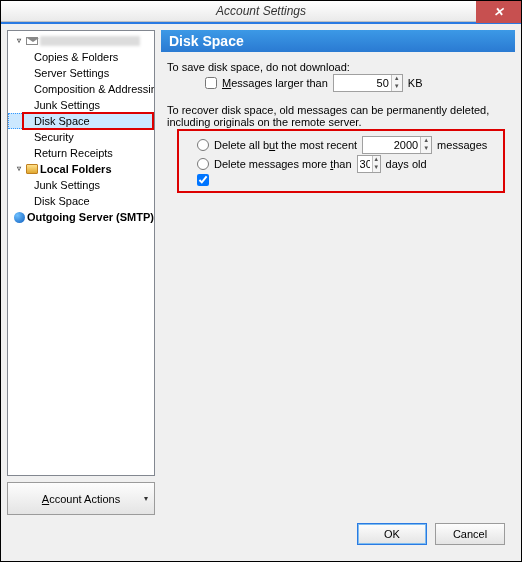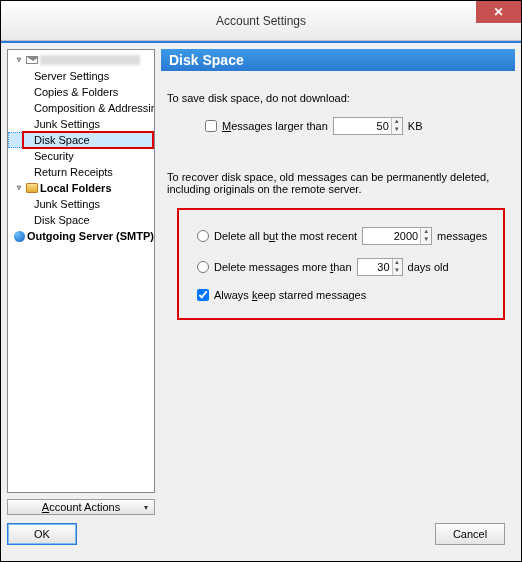--- a/index.html
+++ b/index.html
@@ -14,26 +14,27 @@
     overflow: hidden;
     border: 1px solid #000;
   }
   .window {
     width: 100%;
     height: 100%;
     display: flex;
     flex-direction: column;
   }
   .titlebar {
-    height: 40px;
+    height: 21px;
     background: linear-gradient(#fff, #eaeaea);
     border-bottom: 1px solid #c0c0c0;
     display: flex;
     align-items: center;
     position: relative;
+    font-style: italic;
   }
   .titlebar .title {
     position: absolute;
     left: 50%;
     transform: translateX(-50%);
     font-size: 12px;
     color: #333;
   }
   .titlebar .close-btn {
     position: absolute;
@@ -144,21 +145,21 @@
     background: radial-gradient(circle at 30% 30%, #6ec0ff, #1060c0);
   }
   .redacted {
     display: inline-block;
     width: 100px; height: 10px;
     background: #dcdcdc;
     filter: blur(1.5px);
   }
   .account-actions {
     margin-top: 6px;
-    height: 16px;
+    height: 33px;
     background: linear-gradient(#fdfdfd, #e4e4e4);
     border: 1px solid #9b9b9b;
     display: flex;
     align-items: center;
     justify-content: center;
     font-size: 11px;
     position: relative;
     cursor: pointer;
   }
   .account-actions .ul { text-decoration: underline; }
@@ -185,21 +186,21 @@
   }
   .panel-body {
     flex: 1;
     padding: 8px 6px;
     font-size: 11px;
     color: #000;
   }
   .row-line {
     display: flex;
     align-items: center;
-    margin: 13px 0;
+    margin: 1px 0;
     gap: 5px;
     padding-left: 14px;
   }
   .row-line.indent { padding-left: 38px; }
   .row-line .ul { text-decoration: underline; }
   .spinner {
     width: 70px;
     height: 18px;
     display: flex;
     border: 1px solid #a0a0a0;
@@ -233,21 +234,21 @@
   }
   .red-box-big {
     border: 2px solid #d00;
     padding: 4px 4px;
     margin-left: 10px;
     margin-right: 4px;
   }
   .footer {
     padding: 8px 10px 10px 0;
     display: flex;
-    justify-content: space-between;
+    justify-content: flex-end;
     gap: 8px;
   }
   .btn {
     min-width: 70px;
     height: 22px;
     background: linear-gradient(#fdfdfd, #e4e4e4);
     border: 1px solid #9b9b9b;
     font-size: 11px;
     cursor: pointer;
   }
@@ -273,24 +274,24 @@
 
       <div class="sidebar">
         <div class="tree">
 
           <div class="tree-row l1 bold">
             <span class="twisty">▿</span>
             <span class="tree-icon mail-icon"></span>
             <span class="redacted"></span>
           </div>
           <div class="tree-row l2">
+            <span>Copies &amp; Folders</span>
+          </div>
+          <div class="tree-row l2">
             <span>Server Settings</span>
-          </div>
-          <div class="tree-row l2">
-            <span>Copies &amp; Folders</span>
           </div>
           <div class="tree-row l2">
             <span>Composition &amp; Addressing</span>
           </div>
           <div class="tree-row l2">
             <span>Junk Settings</span>
           </div>
           <div class="tree-row l2 selected" style="position:relative">
             <span>Disk Space</span>
             <span class="red-box"></span>
@@ -360,33 +361,32 @@
                     <div>▲</div>
                     <div>▼</div>
                   </div>
               </div>
               <span>messages</span>
             </div>
 
             <div class="row-line">
               <input type="radio" name="del" class="radio" style="">
               <span>Delete messages more <span class="ul">t</span>han</span>
-              <div class="spinner" style="width:46px">
+              <div class="spinner" style="width:24px">
                 <input value="30" style="">
                 <div class="arrows">
                     <div>▲</div>
                     <div>▼</div>
                   </div>
               </div>
               <span>days old</span>
             </div>
 
             <div class="row-line">
               <input type="checkbox" class="checkbox" checked="" style="">
-              <span>Always <span class="ul">k</span>eep starred messages</span>
             </div>
 
           </div>
 
         </div>
       </div>
 
     </div>
 
     <div class="footer">

